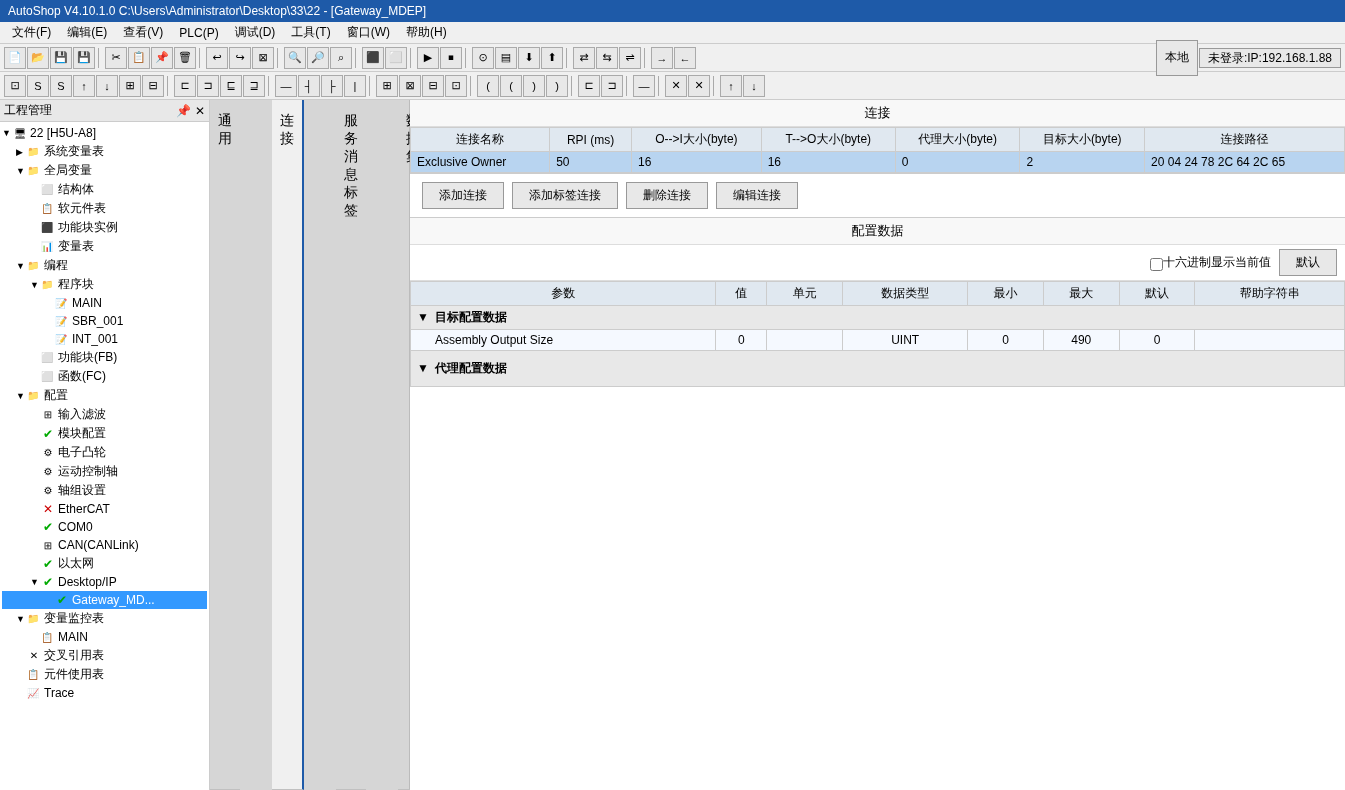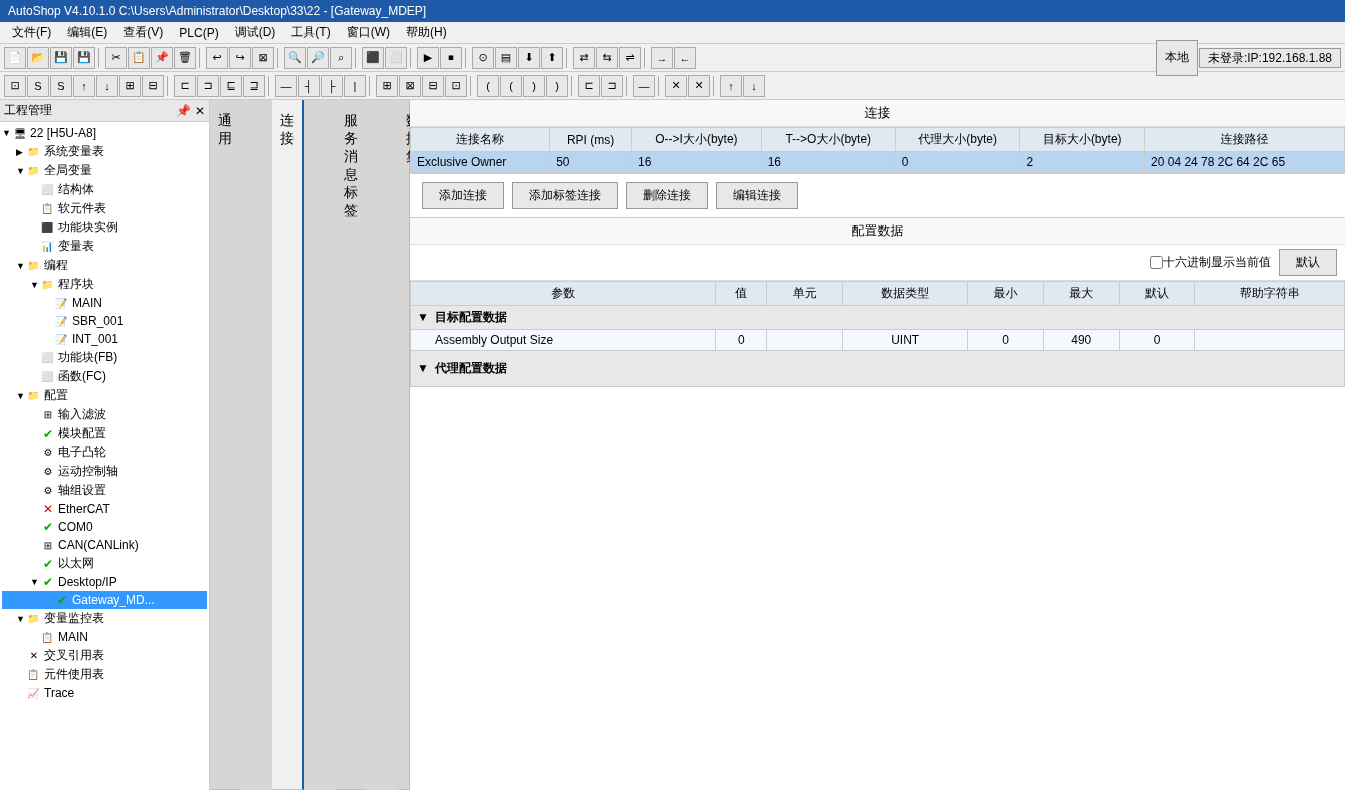--- a/index.html
+++ b/index.html
@@ -50,21 +50,21 @@
     .data-table tr.selected td { background: #b8d4f0; }
 
     
     #btn-row { display: flex; gap: 8px; padding: 8px 12px; justify-content: flex-start; }
     .action-btn { padding: 4px 16px; background: #e8e8e8; border: 1px solid #999; cursor: pointer; font-size: 12px; }
 
     
     #config-section { flex: 1; display: flex; flex-direction: column; border-top: 1px solid #ccc; }
     #config-header { text-align: center; padding: 4px; font-size: 13px; background: #f8f8f8; border-bottom: 1px solid #ddd; }
     #config-toolbar { display: flex; justify-content: flex-end; padding: 4px 8px; border-bottom: 1px solid #ddd; gap: 8px; align-items: center; }
-    .hex-checkbox { display: flex; align-items: center; gap: 0; font-size: 12px; }
+    .hex-checkbox { display: flex; align-items: flex-end; gap: 0; font-size: 12px; }
     #config-table-wrap { flex: 1; overflow: auto; }
 
     
     .status-ok { color: #00aa00; font-size: 12px; }
     .status-err { color: #cc0000; font-size: 12px; }
 
     
     .tree-level-0 { padding-left: 0px; }
     .tree-level-1 { padding-left: 14px; }
     .tree-level-2 { padding-left: 28px; }

